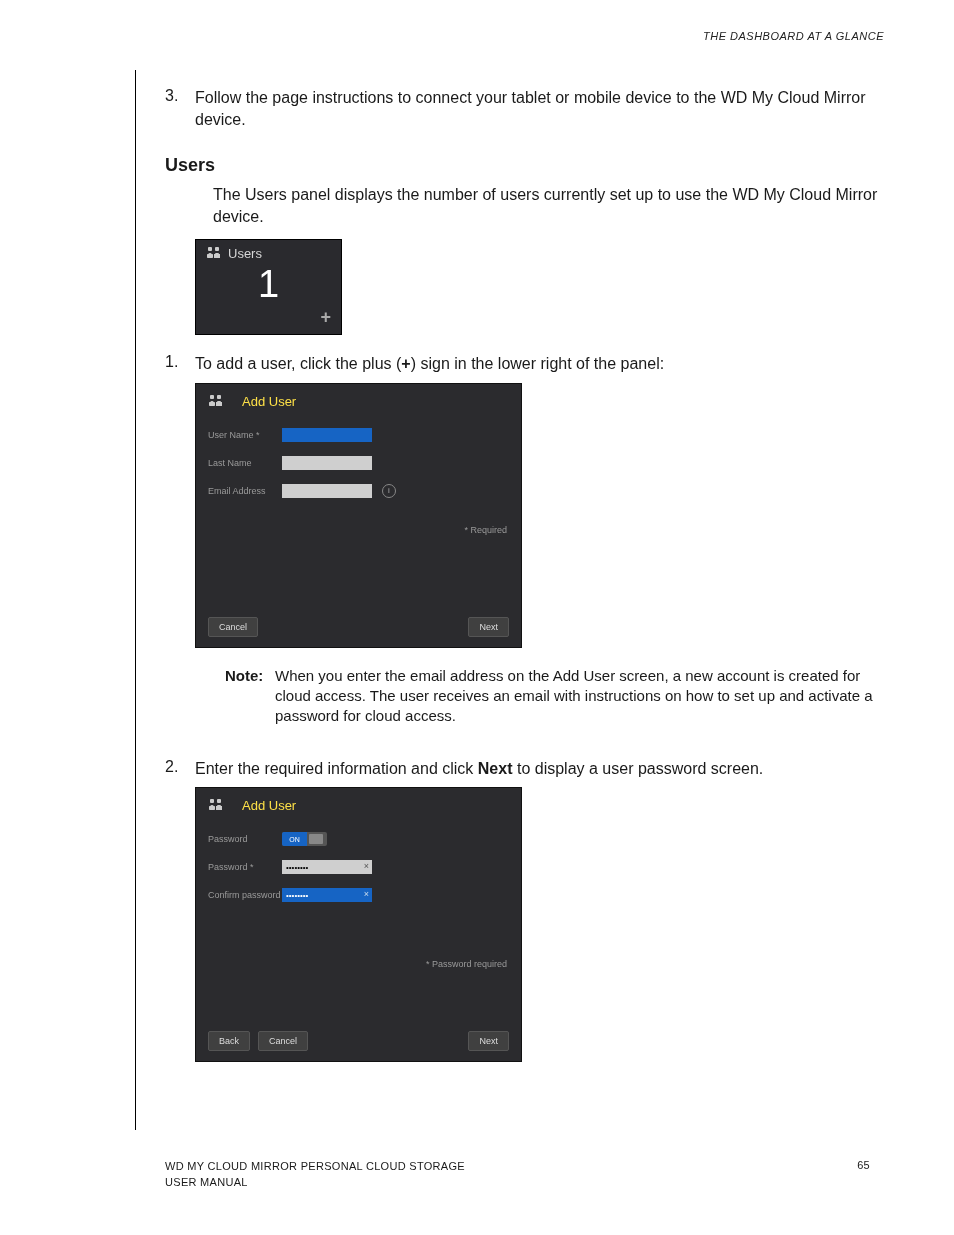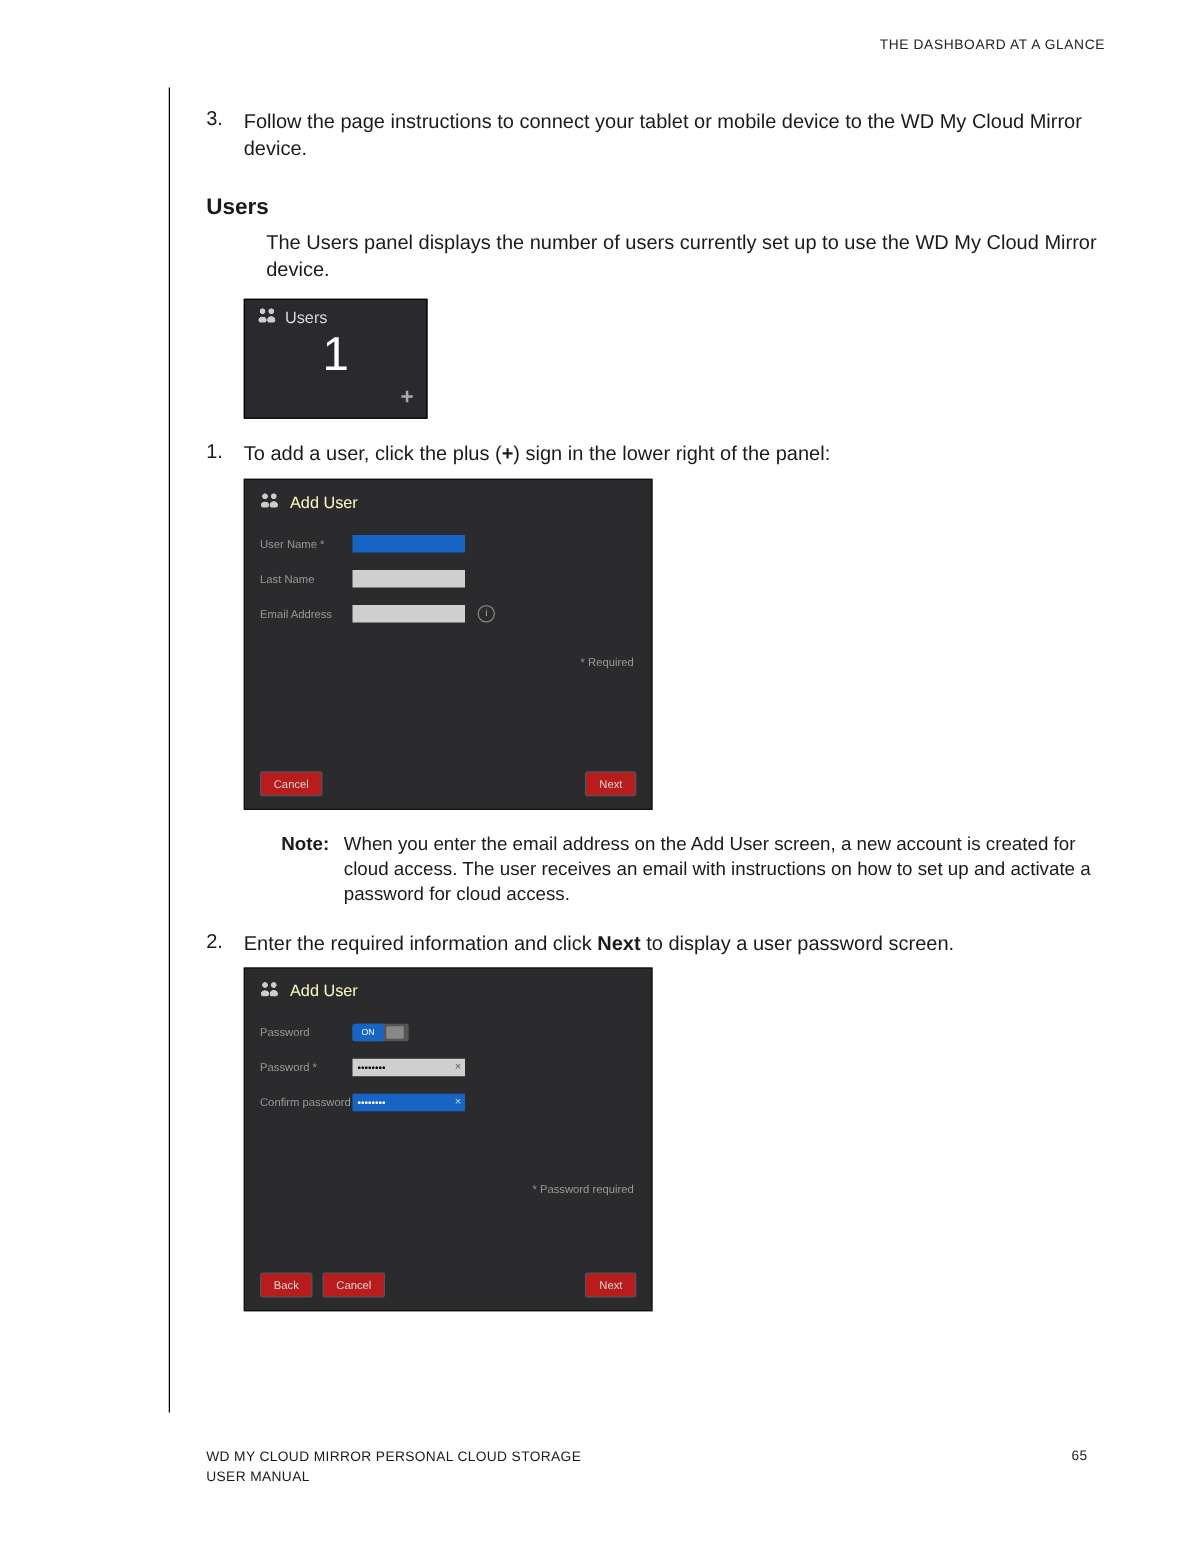--- a/index.html
+++ b/index.html
@@ -16,20 +16,21 @@
   .page {
     padding: 30px 70px 0 135px;
     position: relative;
   }
   .header-right {
     text-align: right;
     font-size: 11px;
     letter-spacing: 0.5px;
     margin-bottom: 45px;
     color: #222;
+    font-style: italic;
   }
   .side-rule {
     position: absolute;
     left: 135px;
     top: 70px;
     bottom: 85px;
     height: 1060px;
     border-left: 1px solid #000;
   }
   .content {
@@ -99,24 +100,24 @@
     border: 1px solid #111;
     margin: 6px 0 18px 30px;
     color: #ccc;
     font-size: 10px;
     position: relative;
     padding-bottom: 48px;
   }
   .dialog .dlg-header {
     display: flex;
     align-items: center;
-    gap: 8px;
+    gap: 18px;
     padding: 10px 12px 12px 12px;
     font-size: 13px;
-    color: #fef9c3;
+    color: #fde047;
   }
   .dialog .row {
     display: flex;
     align-items: center;
     padding: 4px 12px;
     min-height: 20px;
   }
   .dialog .lbl {
     width: 74px;
     color: #9a9a9a;
@@ -152,21 +153,21 @@
   .dialog .btn-bar {
     position: absolute;
     left: 0; right: 0; bottom: 0;
     height: 40px;
     display: flex;
     align-items: center;
     justify-content: space-between;
     padding: 0 12px;
   }
   .dialog .btn {
-    background: #b91c1c;
+    background: #404040;
     border: 1px solid #555;
     color: #ddd;
     font-size: 9px;
     padding: 4px 10px;
     border-radius: 2px;
   }
   .dialog .btn-bar .left-group {
     display: flex;
     gap: 8px;
   }
@@ -216,21 +217,21 @@
     position: absolute;
     right: 3px;
     top: 1px;
     font-size: 9px;
     color: #555;
   }
   .pwd-fld.blue .x { color: #cde; }
 
   .note-block {
     display: flex;
-    margin: 8px 0 18px 60px;
+    margin: 8px 0 31px 60px;
     font-size: 15px;
     line-height: 1.35;
     justify-content: space-between;
   }
   .note-block .nlabel {
     font-weight: bold;
     width: 50px;
     flex-shrink: 0;
   }
   .note-block .ntext { flex: 1; }

